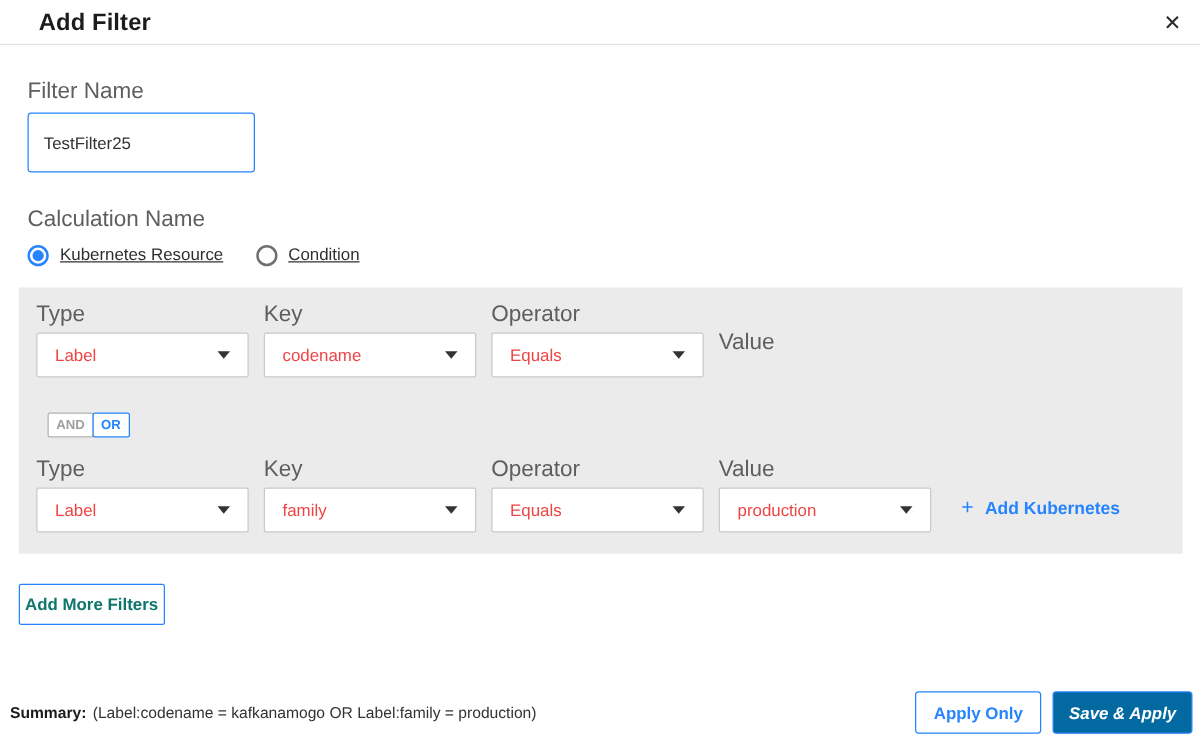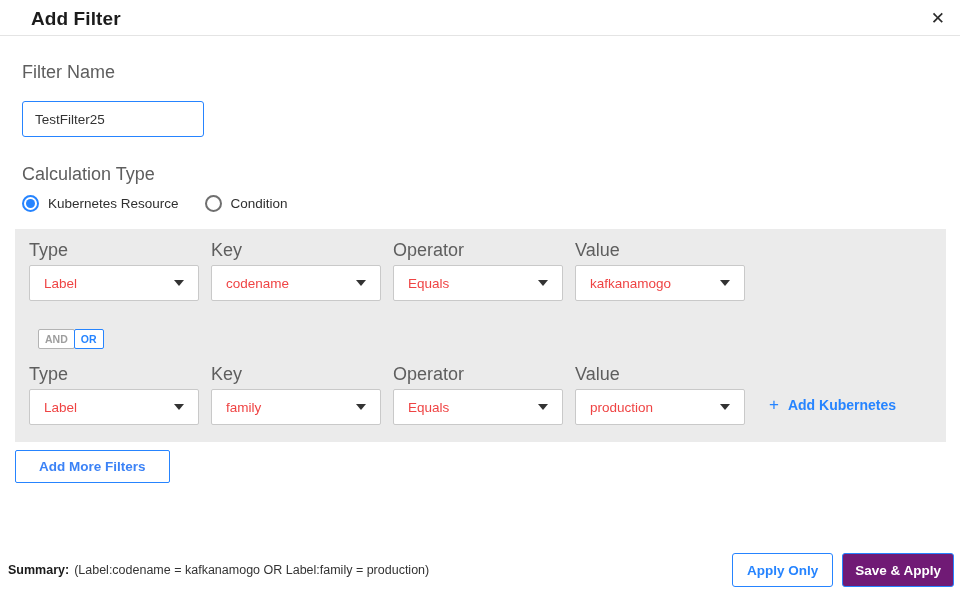--- a/index.html
+++ b/index.html
@@ -40,36 +40,36 @@
   
   .field-label {
     font-size: 18px;
     color: #5e5e5e;
     line-height: 15px;
   }
   
   .filter-name-block { margin: 29px 0 0 22px; }
   .filter-name-block input {
     display: block;
-    margin-top: 21px;
+    margin-top: 10px;
     width: 182px;
-    height: 36px;
+    height: 48px;
     border: 1.5px solid #2684ff;
     border-radius: 3px;
     padding: 0 12px;
     font-size: 13.5px;
     color: #333333;
     font-family: "Liberation Sans", sans-serif;
     outline: none;
     background: #fff;
   }
   
   .scope-block { margin: 30px 0 0 22px; }
   .radio-row { display: flex; align-items: center; margin-top: 13px; }
-  .radio-option { display: flex; align-items: center; cursor: pointer; }
+  .radio-option { display: flex; cursor: pointer; text-decoration: underline; }
   .radio-option + .radio-option { margin-left: 26px; }
   .radio-circle {
     width: 17px; height: 17px;
     border-radius: 50%;
     border: 2px solid #6f6f6f;
     background: #fff;
     display: inline-flex;
     align-items: center;
     justify-content: center;
     flex: none;
@@ -141,28 +141,28 @@
     color: #2684ff;
     background: none;
     border: none;
     cursor: pointer;
     font-family: "Liberation Sans", sans-serif;
   }
   .add-condition .plus { font-size: 17px; font-weight: 400; margin-right: 9px; }
   .add-condition .txt { font-size: 14px; font-weight: 700; }
   
   .add-more-btn {
-    margin: 8px 0 0 15px;
+    margin: 24px 0 0 15px;
     background: #ffffff;
     border: 1.5px solid #2684ff;
     border-radius: 2px;
-    color: #3b82f6;
+    color: #0f766e;
     font-size: 13.5px;
     font-weight: 700;
-    padding: 8px 23px;
+    padding: 8px 4px;
     cursor: pointer;
     font-family: "Liberation Sans", sans-serif;
   }
   
   .footer {
     position: absolute;
     left: 8px;
     right: 6px;
     bottom: 8px;
     display: flex;
@@ -181,47 +181,48 @@
     color: #2684ff;
     font-size: 13.5px;
     font-weight: 700;
     cursor: pointer;
     font-family: "Liberation Sans", sans-serif;
   }
   .save-apply-btn {
     height: 34px;
     margin-left: 9px;
     padding: 0 12px;
-    background: #701a75;
+    background: #0369a1;
     border: 1.5px solid #2684ff;
     border-radius: 3px;
     color: #ffffff;
     font-size: 13.5px;
     font-weight: 700;
     cursor: pointer;
     font-family: "Liberation Sans", sans-serif;
+    font-style: italic;
   }
 </style>
 </head>
 <body>
 
 
 
 <div class="header">
   <h1>Add Filter</h1>
   <button class="close-btn">✕</button>
 </div>
 
 <div class="filter-name-block">
   <div class="field-label">Filter Name</div>
   <input type="text" value="TestFilter25" style="">
 </div>
 
 <div class="scope-block">
-  <div class="field-label">Calculation Type</div>
+  <div class="field-label">Calculation Name</div>
   <div class="radio-row">
     <div class="radio-option">
       <span class="radio-circle selected">
           <span class="dot"></span>
         </span>
       <span class="radio-text">Kubernetes Resource</span>
     </div>
     <div class="radio-option">
       <span class="radio-circle"></span>
       <span class="radio-text">Condition</span>
@@ -248,24 +249,20 @@
     </div>
     <div class="field-group">
       <div class="field-label">Operator</div>
       <div class="select-box">
         <span class="sel-text">Equals</span>
         <span class="caret"></span>
       </div>
     </div>
     <div class="field-group">
       <div class="field-label">Value</div>
-      <div class="select-box">
-        <span class="sel-text">kafkanamogo</span>
-        <span class="caret"></span>
-      </div>
     </div>
   </div>
 
   <div class="logic-toggle">
     <button class="logic-btn">AND</button>
     <button class="logic-btn active">OR</button>
   </div>
 
   <div class="cond-row">
     <div class="field-group">

